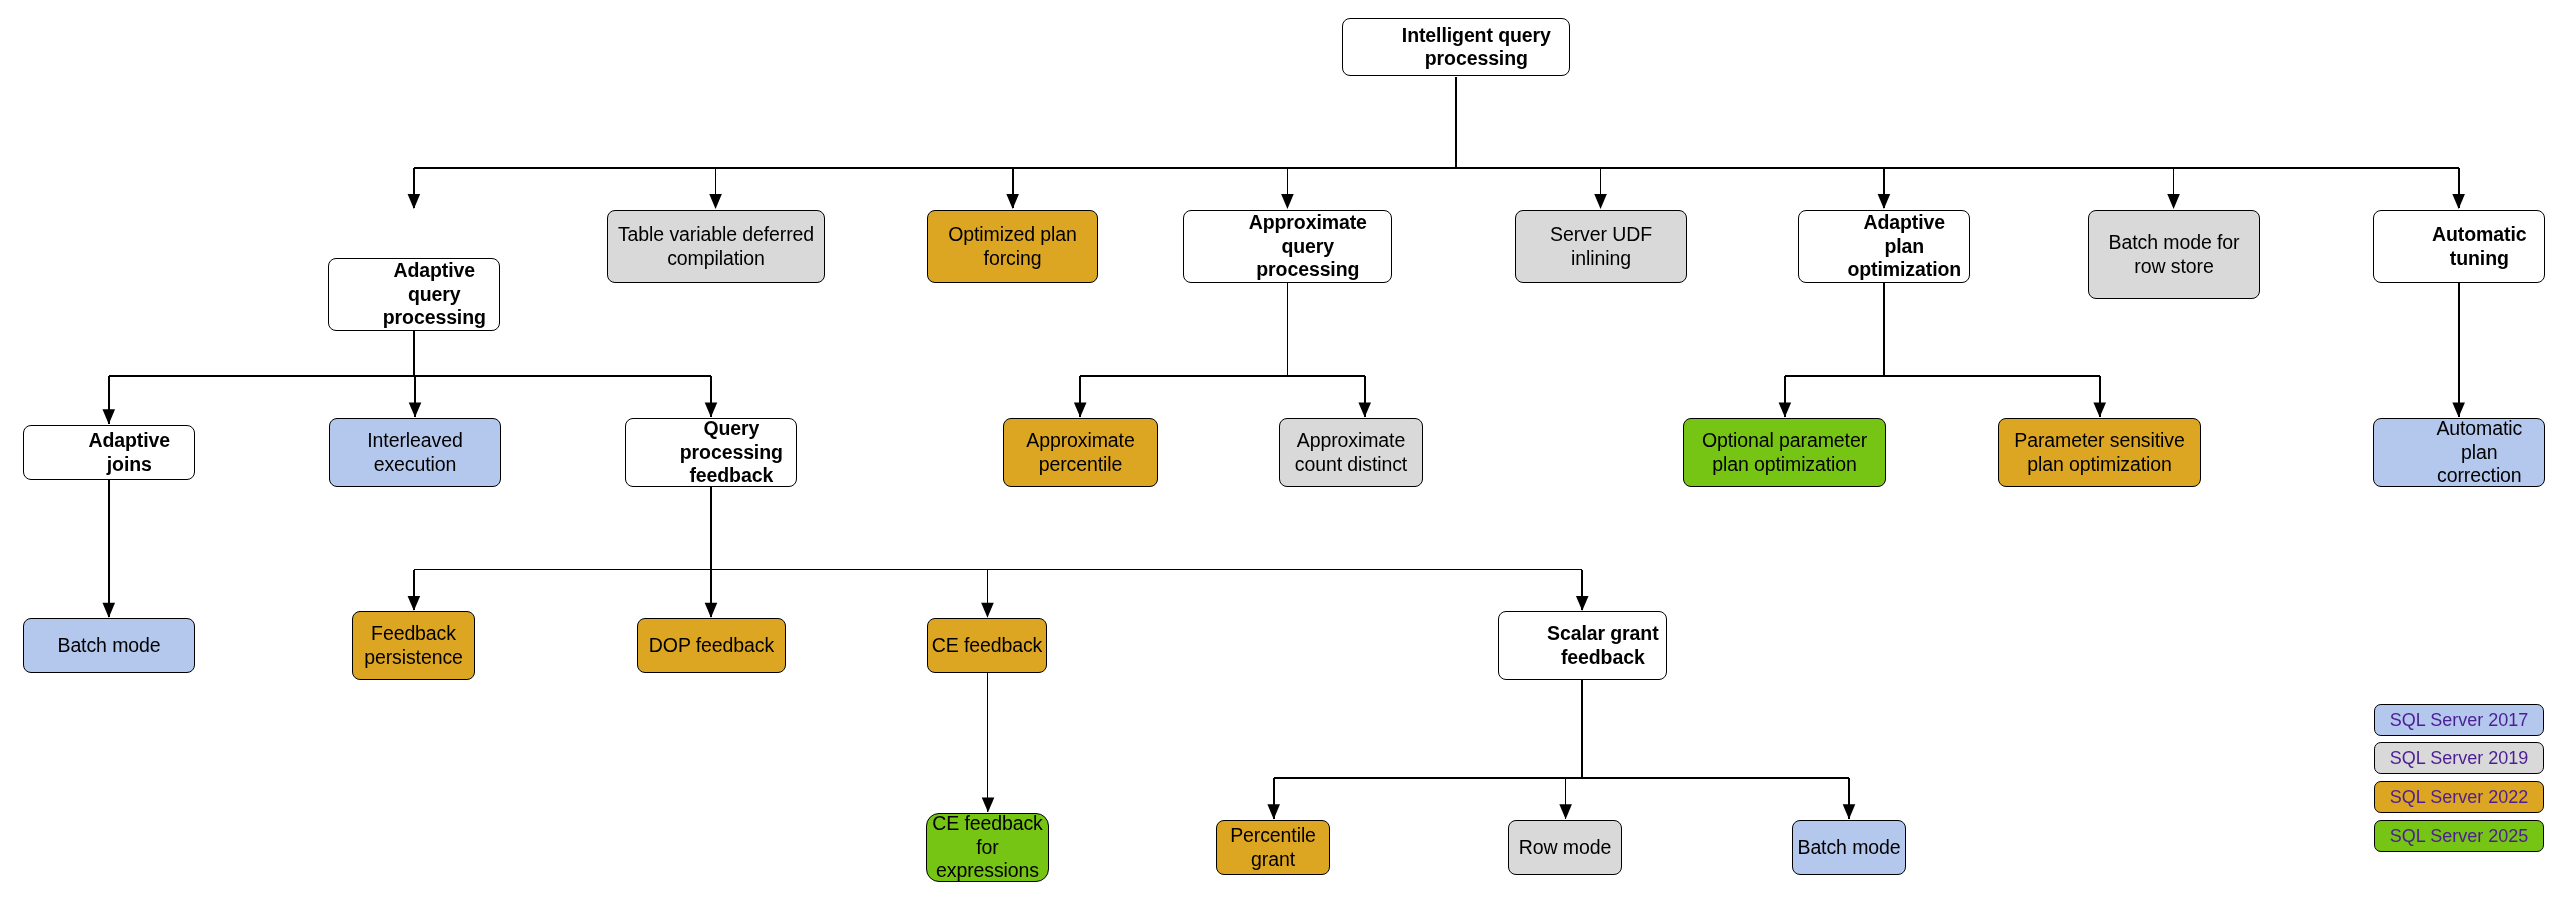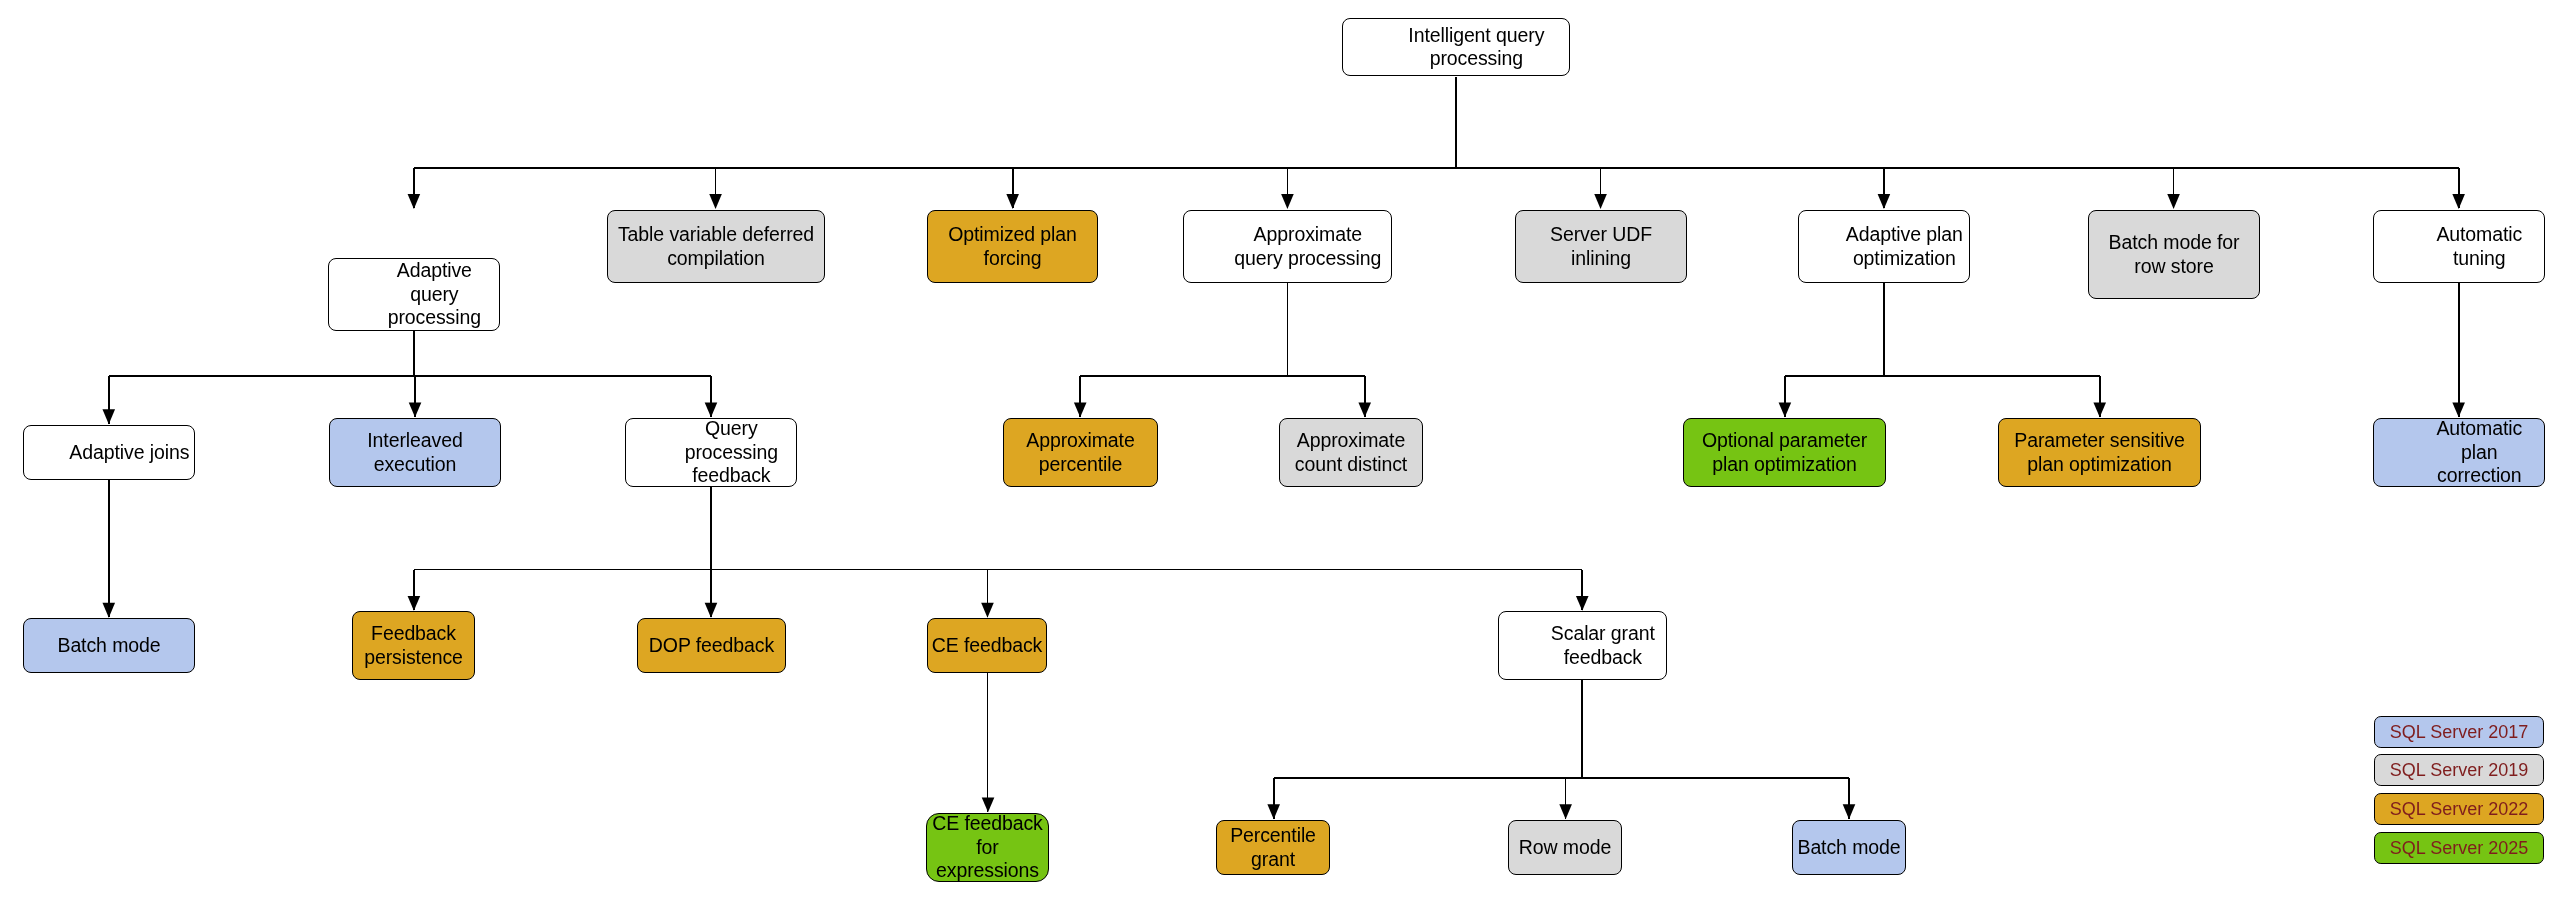--- a/index.html
+++ b/index.html
@@ -32,34 +32,33 @@
     display: flex;
     align-items: center;
     justify-content: center;
     text-align: center;
     color: #000000;
     line-height: 1.22;
     padding: 1.1px 3.4px;
     font-size: 19.5px;
     letter-spacing: -0.1px;
   }
-  .node.bold { font-weight: normal; padding-left: 44px; }
+  .node.bold { font-weight: bold; padding-left: 44px; }
   .node .txt { display: block; width: 100%; }
   .legend-chip {
     position: absolute;
     box-sizing: border-box;
     border: 1.7px solid #000000;
     border-radius: 6.9px;
     display: flex;
     align-items: center;
     justify-content: center;
     font-size: 18px;
-    color: #7f1d1d;
-    background: #ffffff;
-    margin-top: 12px;
+    color: #4c1d95;
+    background: #ffffff;
   }
 </style>
 </head>
 <body>
 
 <div id="stage">
   <svg id="wires" viewBox="0 0 4500 1600" width="2576" height="916">
       <line x1="2544" y1="134" x2="2544" y2="293" stroke="#000000" stroke-width="3" shape-rendering="crispEdges"></line>
       <line x1="723" y1="293" x2="4295" y2="293" stroke="#000000" stroke-width="3" shape-rendering="crispEdges"></line>
       <line x1="723" y1="293" x2="723" y2="364" stroke="#000000" stroke-width="3" shape-rendering="crispEdges"></line>

